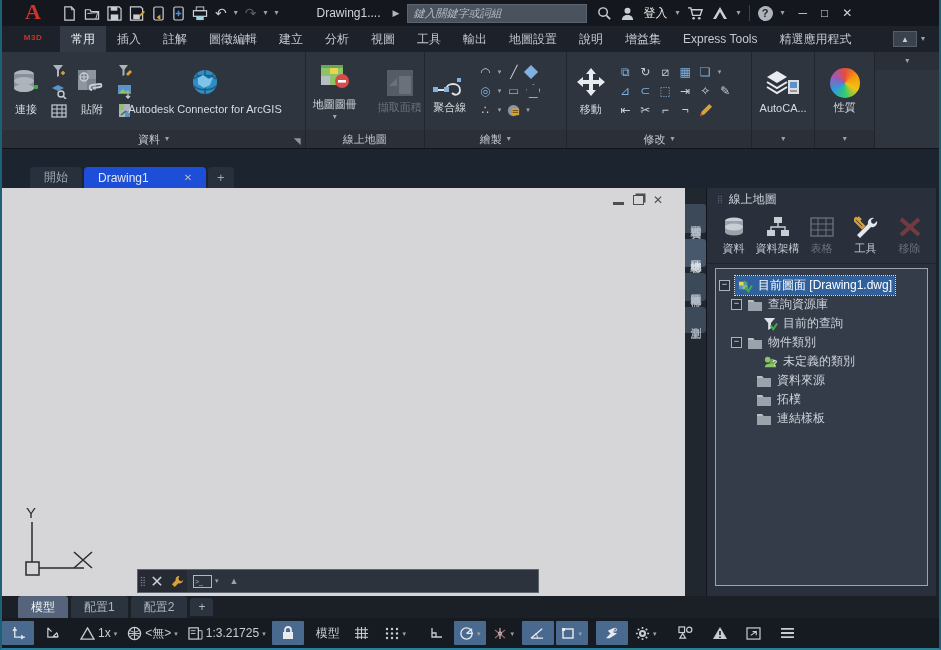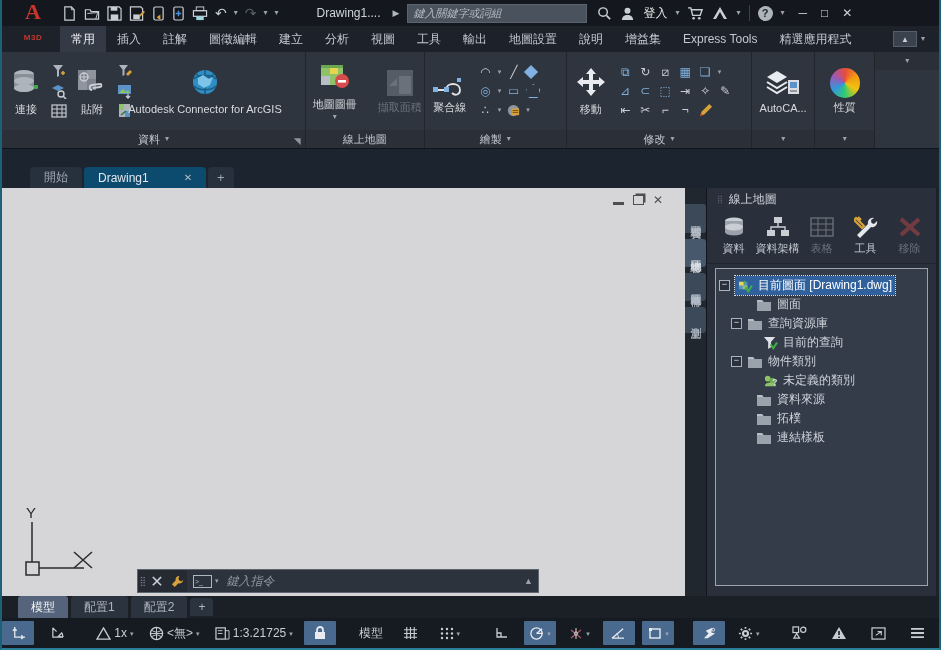--- a/index.html
+++ b/index.html
@@ -49,21 +49,21 @@
   .migrid{display:flex;flex-direction:column;gap:4px;padding:0 4px;}
   .mi{width:15px;height:15px;display:flex;align-items:center;justify-content:center;color:#c9ced5;font-size:12px;line-height:1;}
   .mi.blue{color:#7fb2e0;}
   .mcaret{font-size:7px;color:#9aa2ac;}
   .colorwheel{width:30px;height:30px;border-radius:50%;background:conic-gradient(#e74c3c,#f39c12,#f1c40f,#2ecc71,#3498db,#9b59b6,#e74c3c);}
   .diamond{width:10px;height:10px;background:#7fb2e0;transform:rotate(45deg);}
   .pentagon{width:12px;height:12px;background:transparent;border:1.5px solid #7fb2e0;clip-path:polygon(50% 0,100% 38%,81% 100%,19% 100%,0 38%);}
   
   .filetabs{height:39px;background:#1c242f;display:flex;align-items:flex-end;padding-left:28px;gap:2px;flex:0 0 auto;}
   .ftab{height:21px;display:flex;align-items:center;padding:0 14px;font-size:12px;color:#9fa7b1;background:#27303d;border-radius:4px 4px 0 0;gap:10px;}
-  .ftab.active{background:#0c4a6e;color:#e4e8ed;gap:35px;}
+  .ftab.active{background:#1d4ed8;color:#e4e8ed;gap:35px;}
   .ftab .x{font-size:10px;color:#b7bec7;}
   .ftab-plus{height:21px;display:flex;align-items:center;padding:0 9px;color:#9fa7b1;background:#27303d;border-radius:4px 4px 0 0;font-size:13px;}
   
   .main{flex:1;display:flex;position:relative;background:#1c212a;min-height:0;}
   .canvas{flex:1;background:#d6d6d8;position:relative;}
   .vp-controls{position:absolute;top:5px;right:22px;display:flex;gap:9px;align-items:center;color:#4e4e4e;}
   .vp-min{width:11px;height:3px;background:#4e4e4e;margin-top:6px;}
   .vp-rest{width:9px;height:8px;border:1.5px solid #4e4e4e;box-shadow:2px -2px 0 -0.5px #4e4e4e;}
   .vp-x{font-size:12px;font-weight:bold;}
   .ucs{position:absolute;left:4px;bottom:14px;}
@@ -93,21 +93,21 @@
   .tnode .exp{width:9px;height:9px;border:1px solid #aab2bc;color:#dfe4ea;font-size:9px;line-height:7px;text-align:center;margin-right:5px;flex:0 0 auto;background:#2a313d;}
   .tnode .noexp{width:16px;flex:0 0 auto;}
   .tnode .ticon{margin-right:5px;display:flex;flex:0 0 auto;}
   .tsel{background:#30619c;outline:1px dotted #cfe0f2;color:#fff;padding:1px 3px;display:flex;align-items:center;gap:5px;}
   
   .layoutrow{height:22px;background:#1b2026;display:flex;align-items:center;padding-left:16px;gap:3px;flex:0 0 auto;}
   .ltab{padding:3px 13px;font-size:12px;color:#aeb6c0;background:#2b333e;border-radius:3px 3px 0 0;}
   .ltab.active{background:#55647a;color:#f0f3f6;}
   .ltab-plus{padding:2px 8px;color:#aeb6c0;font-size:12px;background:#2b333e;border-radius:3px 3px 0 0;}
   
-  .statusbar{height:30px;background:#161b22;display:flex;align-items:center;justify-content:space-between;padding-right:5px;gap:2px;flex:0 0 auto;}
+  .statusbar{height:30px;background:#161b22;display:flex;align-items:center;justify-content:flex-start;padding-right:5px;gap:2px;flex:0 0 auto;}
   .sbtn{height:24px;min-width:24px;display:flex;align-items:center;justify-content:center;gap:3px;color:#c8cdd4;font-size:12px;padding:0 4px;border-radius:1px;}
   .sbtn.active{background:#4a698e;}
   .sbtn .caret{font-size:7px;}
   .sb-sep{width:4px;}
   .ic{flex:0 0 auto;}
 </style>
 </head>
 <body>
 
 <div class="window">
@@ -466,21 +466,20 @@
         <div class="cmd-btn">✕</div>
         <div class="cmd-btn">
           <svg width="13" height="13" viewBox="0 0 14 14">
               <path d="M9 1a4 4 0 00-4 5L1 10l3 3 4-4a4 4 0 005-4l-2 2-2-1-1-2z" fill="#d8a23a"></path>
             </svg>
         </div>
         <div class="cmd-prompt">
           <div class="prompt-box">&gt;_</div>
             <span class="mcaret">▾</span>
         </div>
-        <input class="cmd-input" placeholder="鍵入指令" style="">
         <div class="cmd-up">▲</div>
       </div>
     </div>
 
     <div class="sidestrip">
       <div class="vtab">顯示管理員</div>
       <div class="vtab active">地圖總管</div>
       <div class="vtab">地圖圖冊</div>
       <div class="vtab">測量</div>
     </div>
@@ -537,28 +536,20 @@
             <svg class="ic" width="15" height="14" viewBox="0 0 16 15">
                 <rect x="1" y="3" width="9" height="8" fill="#5b93c9"></rect>
                 <path d="M1 3h5v4H1z" fill="#e8d44d"></path>
                 <path d="M5 7h5v4H5z" fill="#8fc36a"></path>
                 <path d="M7 1l2 3-3 1z" fill="#3fae49"></path>
                 <path d="M8 9l3 4 4-6" stroke="#3fae49" stroke-width="2.2" fill="none"></path>
               </svg>
             <span>目前圖面 [Drawing1.dwg]</span>
           </span>
         </div>
-        <div class="tnode" style="padding-left:21px">
-          <span class="noexp"></span>
-          <svg class="ticon" width="16" height="13" viewBox="0 0 16 13">
-              <path d="M1 2h5l1.5 2H15v9H1z" fill="#9aa2ac"></path>
-              <path d="M1 2h5l1.5 2H1z" fill="#b7bec7"></path>
-            </svg>
-          <span>圖面</span>
-        </div>
         <div class="tnode" style="padding-left:12px">
           <span class="exp">−</span>
           <svg class="ticon" width="16" height="13" viewBox="0 0 16 13">
               <path d="M1 2h5l1.5 2H15v9H1z" fill="#9aa2ac"></path>
               <path d="M1 2h5l1.5 2H1z" fill="#b7bec7"></path>
             </svg>
           <span>查詢資源庫</span>
         </div>
         <div class="tnode" style="padding-left:44px">
           <svg class="ticon" width="15" height="14" viewBox="0 0 16 15">

